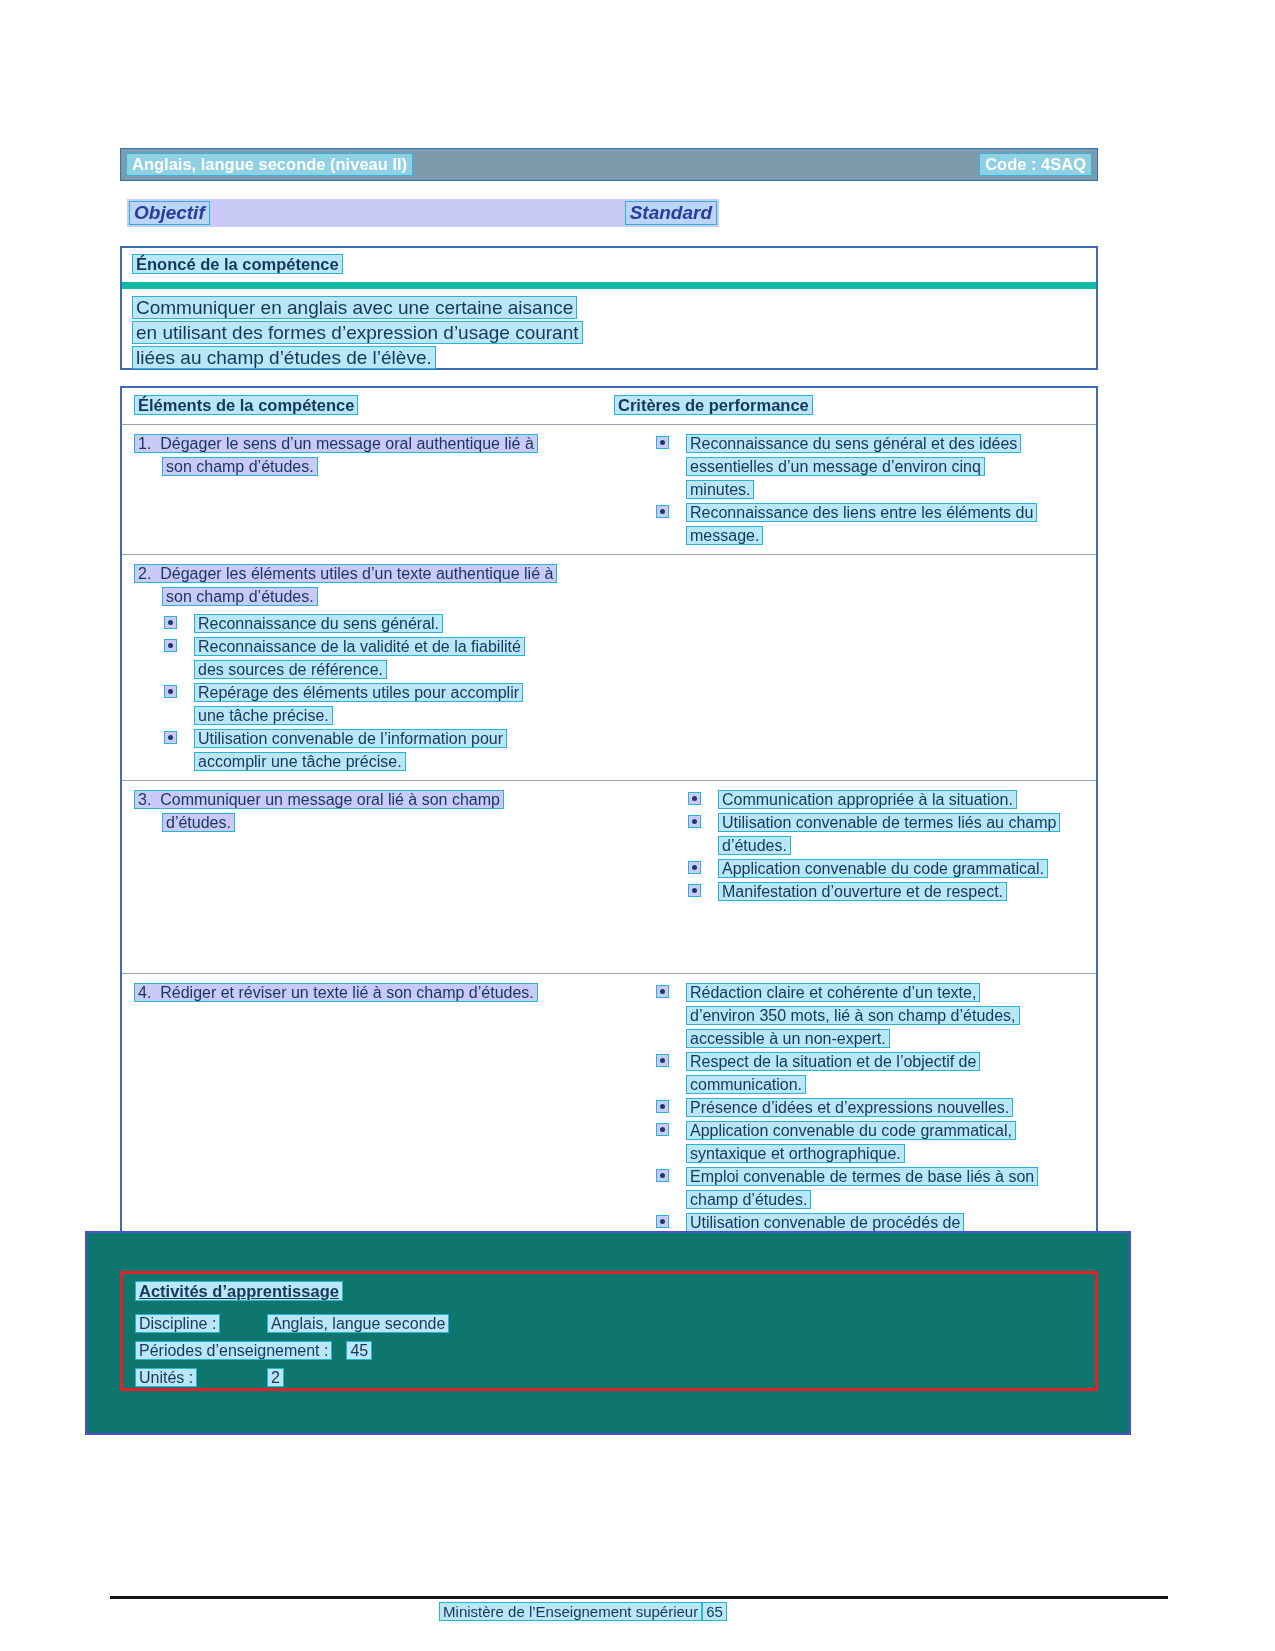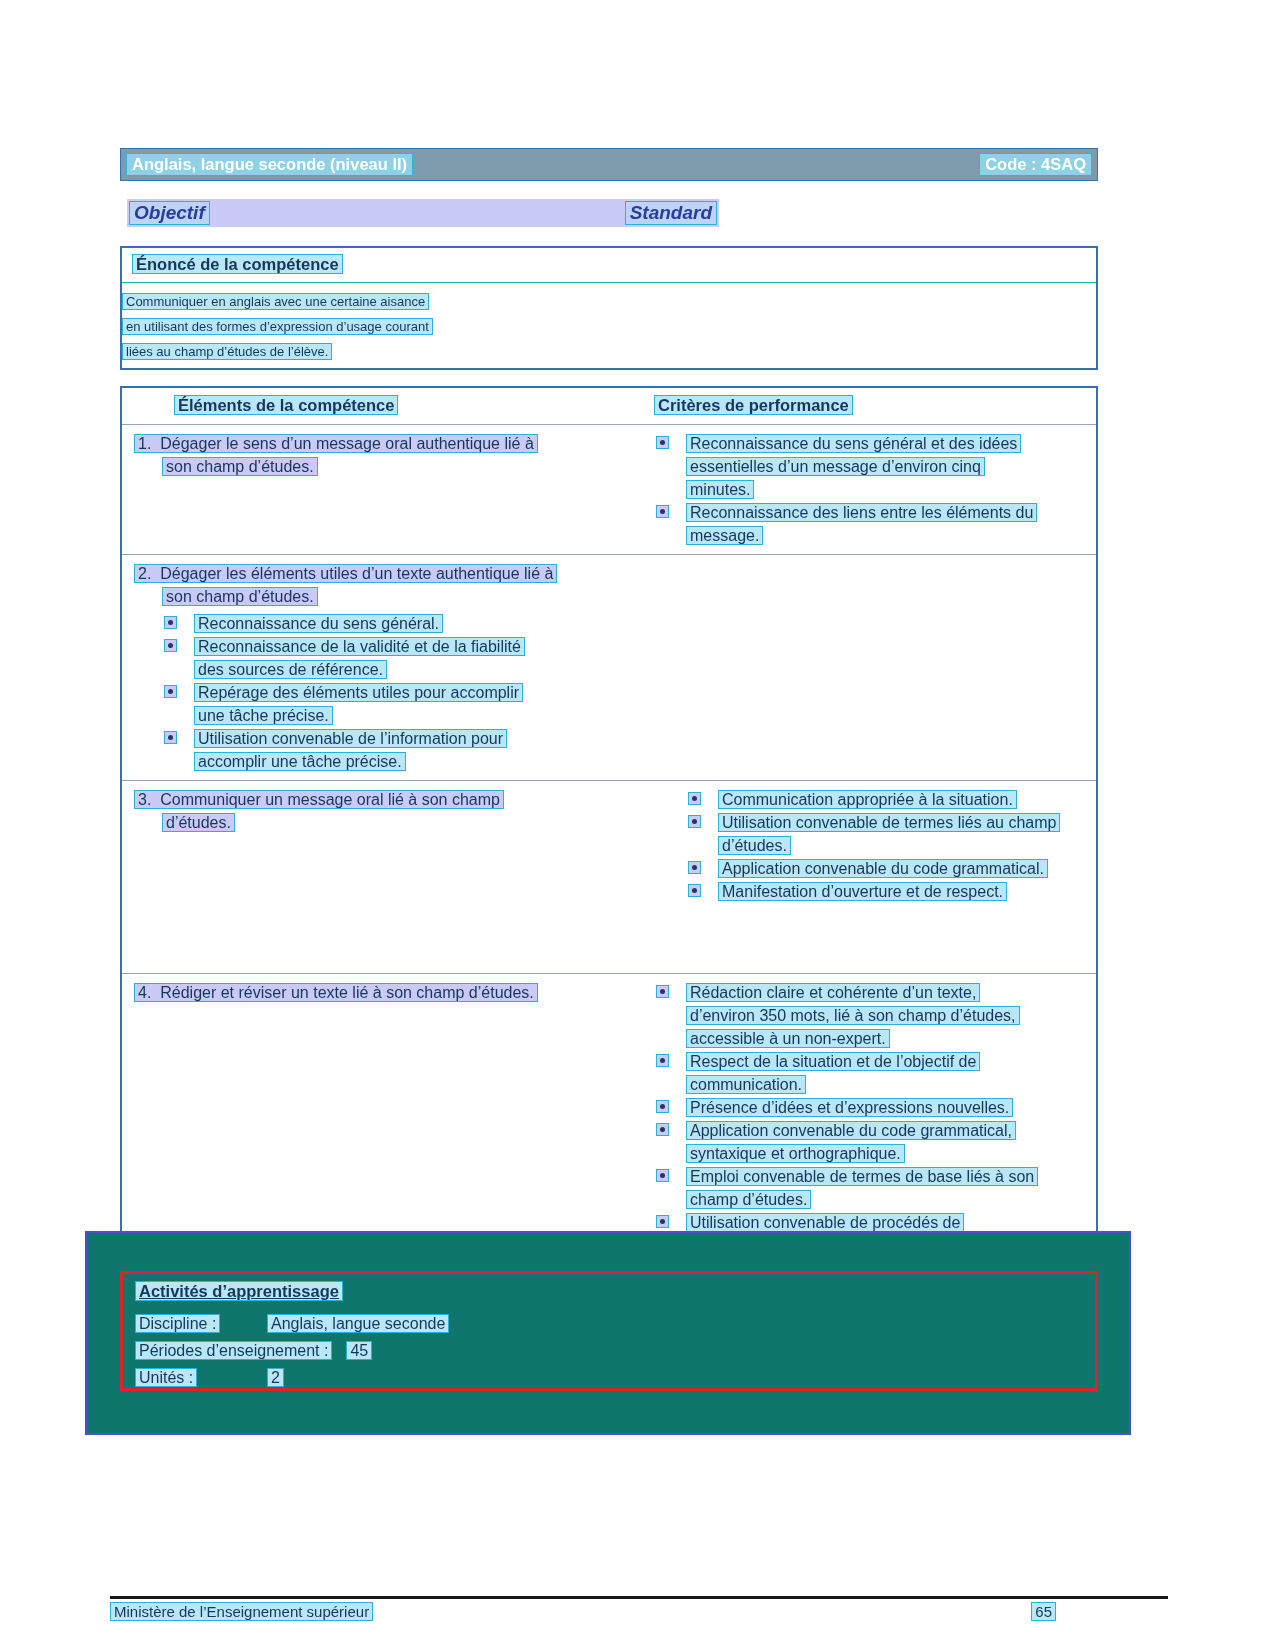--- a/index.html
+++ b/index.html
@@ -34,29 +34,29 @@
     position:absolute;left:127px;top:199px;width:592px;height:28px;
     background:#c9cbf6;display:flex;align-items:center;justify-content:space-between;
     padding:0 2px;box-sizing:border-box;gap:40px;
   }
   .obj-text{font-style:italic;font-weight:bold;font-size:19px;color:#2d3a9e;}
   
   .enonce-box{
     position:absolute;left:120px;top:246px;width:978px;height:124px;
     border:2px solid #3a6db4;box-sizing:border-box;background:#ffffff;
   }
-  .enonce-head{padding:7px 10px 8px;border-bottom:1px solid #14b8a6;font-weight:bold;font-size:16.5px;}
-  .enonce-body{padding:7px 0;font-size:13px;line-height:24px;}
+  .enonce-head{padding:7px 10px 8px;border-bottom:7px solid #14b8a6;font-weight:bold;font-size:16.5px;}
+  .enonce-body{padding:7px 10px;font-size:19px;line-height:24px;}
   .enonce-body .line{margin-bottom:1px;}
   
   .comp-box{
     position:absolute;left:120px;top:386px;width:978px;height:867px;
     border:2px solid #3a6db4;box-sizing:border-box;background:#ffffff;overflow:hidden;
   }
-  .comp-header{display:flex;padding:8px 0 9px;font-weight:bold;font-size:16.5px;margin-left:40px;}
+  .comp-header{display:flex;padding:8px 0 9px;font-weight:bold;font-size:16.5px;}
   .comp-header .c1{width:492px;padding-left:12px;box-sizing:border-box;}
   .comp-header .c2{flex:1;}
   .comp-row{display:flex;border-top:1px solid #96a3b8;padding:5px 0;box-sizing:border-box;}
   .comp-row.row-1{min-height:125px;}
   .comp-row.row-2{min-height:172px;flex-direction:column;}
   .comp-row.row-3{min-height:193px;gap:32px;}
   .comp-row.row-4{min-height:332px;}
   .cell-el{width:492px;box-sizing:border-box;padding:2px 52px 2px 12px;}
   .el-wrap{padding-left:28px;text-indent:-28px;line-height:23px;font-size:16px;}
   .cell-cr{flex:1;box-sizing:border-box;padding:2px 10px 2px 42px;}
@@ -83,21 +83,21 @@
   }
   .act-head{font-weight:bold;font-size:16.5px;}
   .act-head .hl{text-decoration:underline;}
   .act-fields{margin-top:9px;font-size:16px;line-height:27px;}
   .f-label{display:inline-block;min-width:118px;}
   .f-value{margin-left:14px;}
   
   .footer-rule{position:absolute;left:110px;top:1596px;width:1058px;height:3px;background:#161616;}
   .footer-row{
     position:absolute;left:110px;top:1602px;width:1058px;box-sizing:border-box;
-    display:flex;justify-content:space-between;padding-right:112px;font-size:15px;
+    display:flex;justify-content:center;padding-right:112px;font-size:15px;
   }
 </style>
 </head>
 <body>
 
 <div class="page">
 
   <div class="header-bar">
     <span class="bar-hl">Anglais, langue seconde (niveau II)</span>
     <span class="bar-hl">Code : 4SAQ</span>

